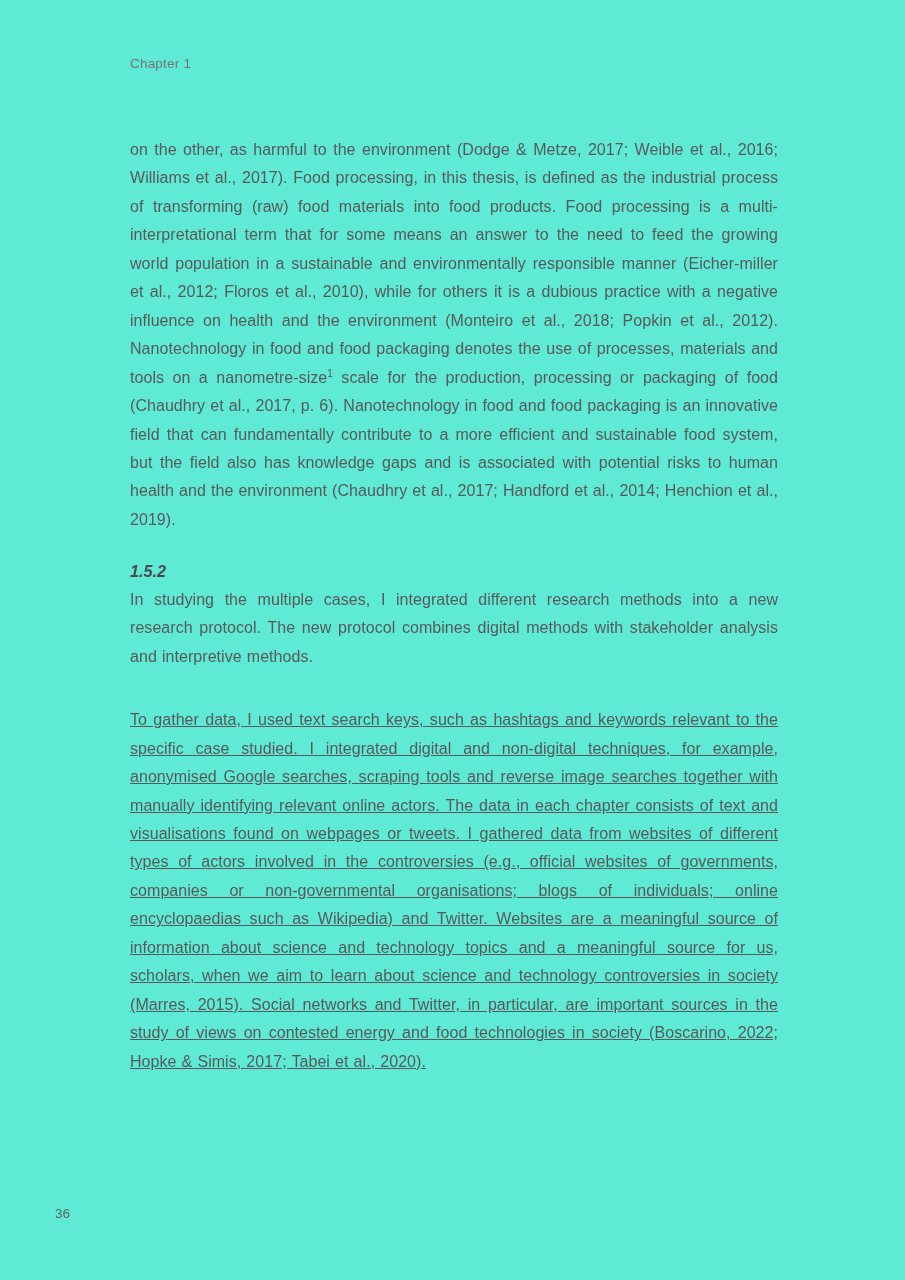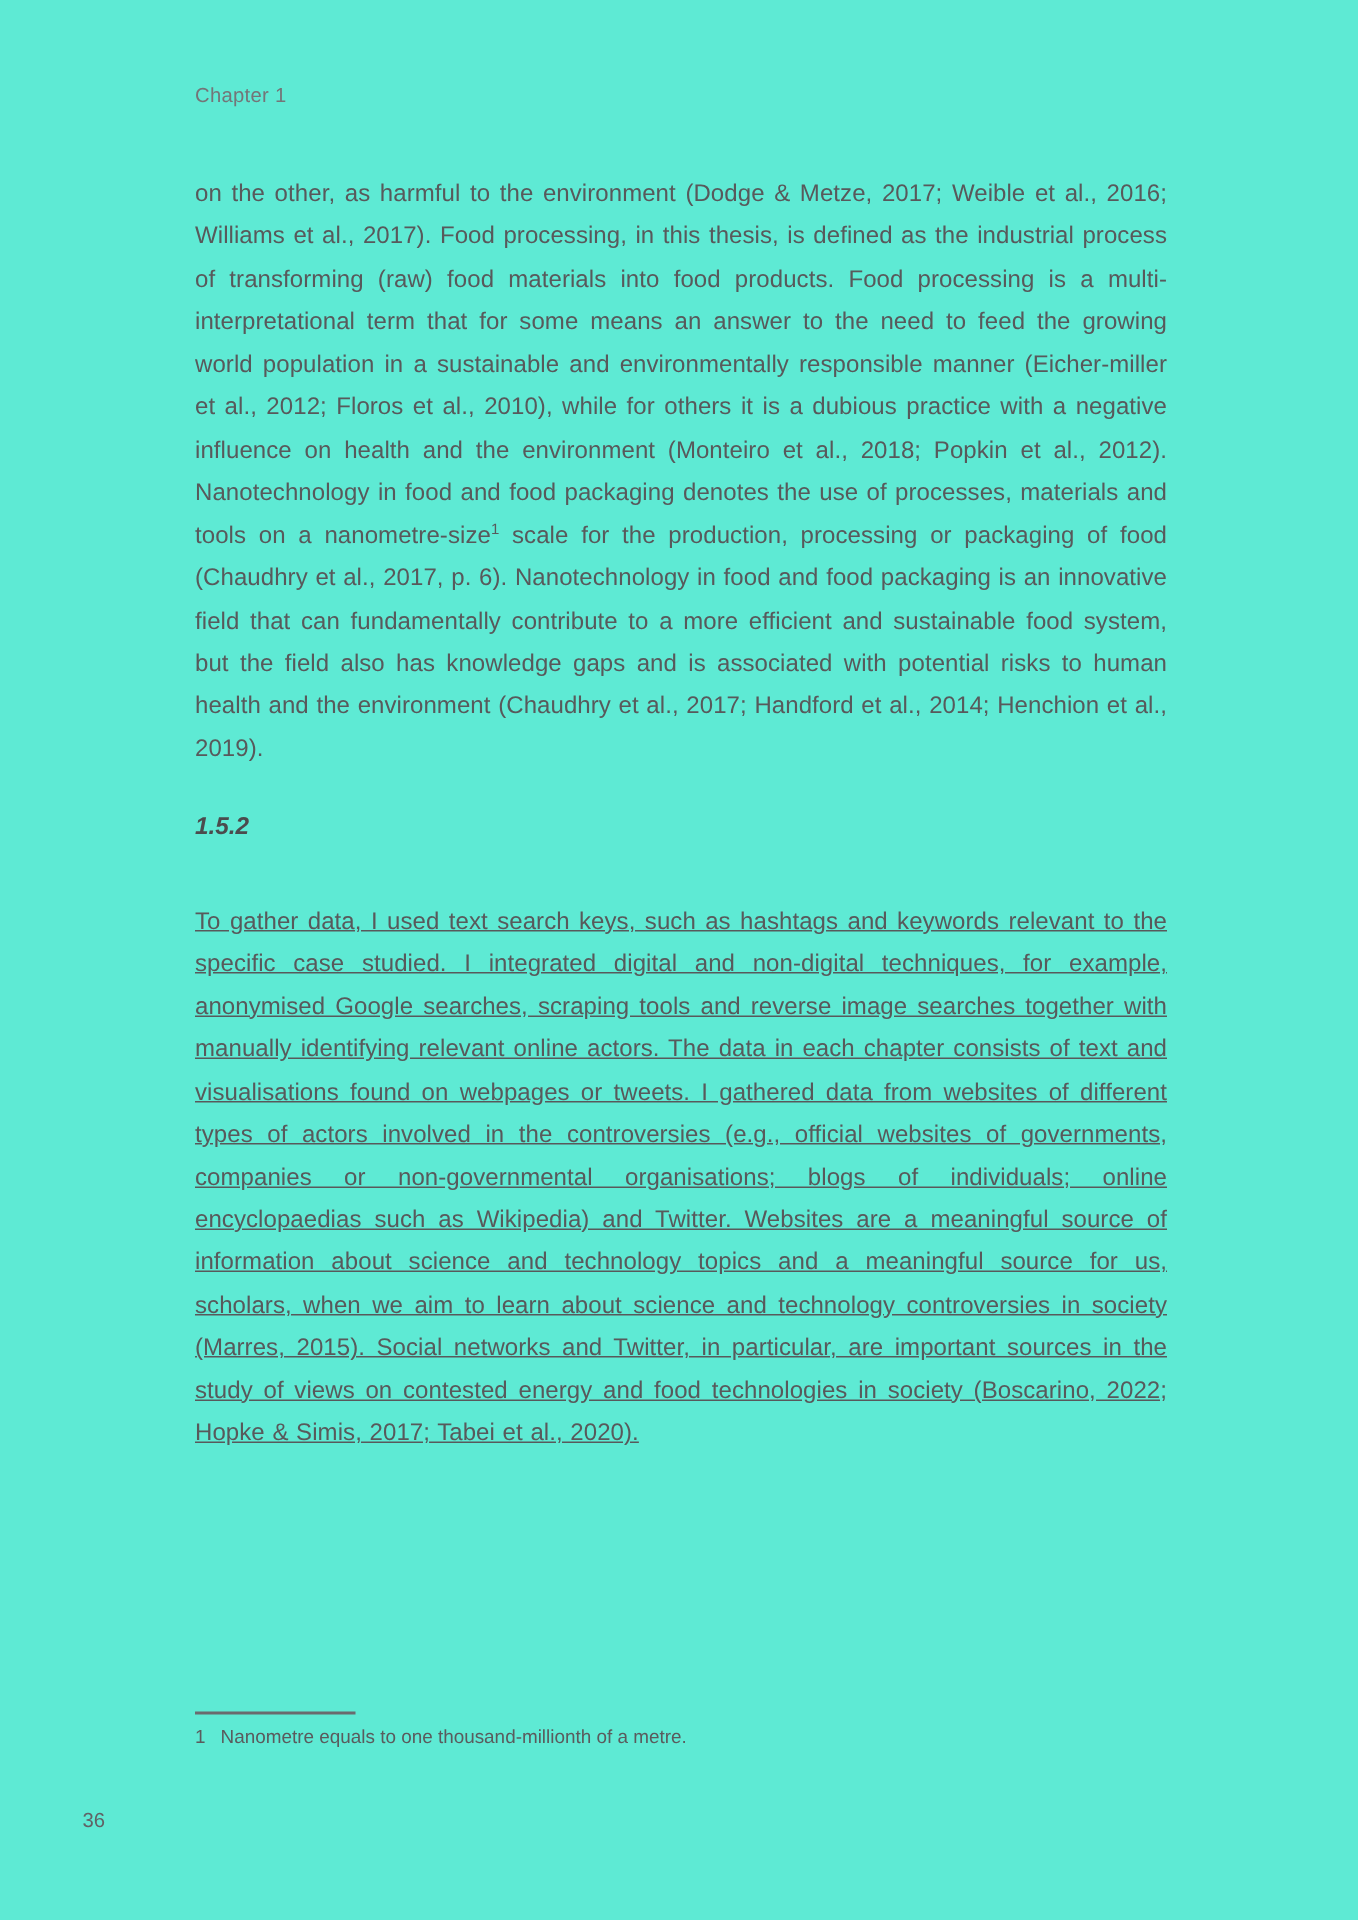--- a/index.html
+++ b/index.html
@@ -20,21 +20,21 @@
     position: absolute;
     left: 130px;
     top: 56px;
     font-size: 13.5px;
     color: #747578;
     letter-spacing: 0.2px;
   }
   .content {
     position: absolute;
     left: 130px;
-    top: 116px;
+    top: 136px;
     width: 648px;
   }
   .body-text {
     margin: 0;
     font-size: 16px;
     line-height: 28.45px;
     color: #58595b;
     text-align: justify;
     letter-spacing: 0.05px;
     word-spacing: 0.6px;
@@ -97,27 +97,22 @@
   <div class="chapter-label">Chapter 1</div>
 
   <main class="content">
 
     <p class="body-text"><span>on the other, as harmful to the environment (Dodge &amp; Metze, 2017; Weible et al., 2016; Williams et al., 2017). Food processing, in this thesis, is defined as the industrial process of transforming (raw) food materials into food products. Food processing is a multi-interpretational term that for some means an answer to the need to feed the growing world population in a sustainable and environmentally responsible manner (Eicher-miller et al., 2012; Floros et al., 2010), while for others it is a dubious practice with a negative influence on health and the environment (Monteiro et al., 2018; Popkin et al., 2012). Nanotechnology in food and food packaging denotes the use of processes, materials and tools on a nanometre-size</span><sup>1</sup><span> scale for the production, processing or packaging of food (Chaudhry et al., 2017, p. 6). Nanotechnology in food and food packaging is an innovative field that can fundamentally contribute to a more efficient and sustainable food system, but the field also has knowledge gaps and is associated with potential risks to human health and the environment (Chaudhry et al., 2017; Handford et al., 2014; Henchion et al., 2019).</span></p>
 
     <h2 class="section-heading">
       <span class="num">1.5.2</span>
     </h2>
 
+    <p class="body-text">In studying the multiple cases, I integrated different research methods into a new research protocol. The new protocol combines digital methods with stakeholder analysis and interpretive methods.</p>
 
     <p class="body-text para-gap">To gather data, I used text search keys, such as hashtags and keywords relevant to the specific case studied. I integrated digital and non-digital techniques, for example, anonymised Google searches, scraping tools and reverse image searches together with manually identifying relevant online actors. The data in each chapter consists of text and visualisations found on webpages or tweets. I gathered data from websites of different types of actors involved in the controversies (e.g., official websites of governments, companies or non-governmental organisations; blogs of individuals; online encyclopaedias such as Wikipedia) and Twitter. Websites are a meaningful source of information about science and technology topics and a meaningful source for us, scholars, when we aim to learn about science and technology controversies in society (Marres, 2015). Social networks and Twitter, in particular, are important sources in the study of views on contested energy and food technologies in society (Boscarino, 2022; Hopke &amp; Simis, 2017; Tabei et al., 2020).</p>
 
   </main>
 
-  <div class="footnote-block">
-    <div class="footnote-rule"></div>
-    <div class="footnote">
-      <span class="fn-marker">1</span><span>Nanometre equals to one thousand-millionth of a metre.</span>
-    </div>
-  </div>
 
   <div class="page-number">36</div>
 
 </div>
 
 </body></html>

